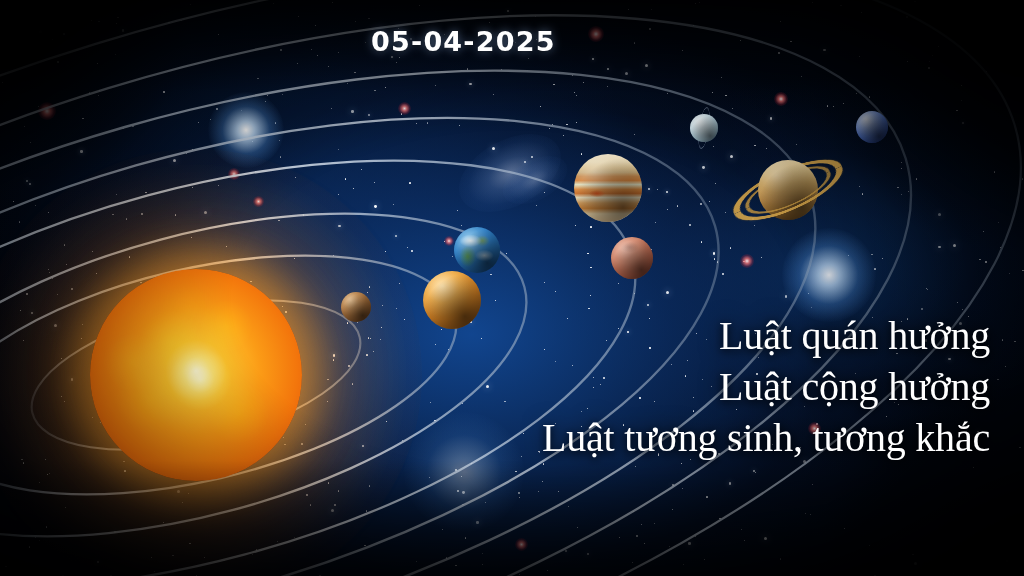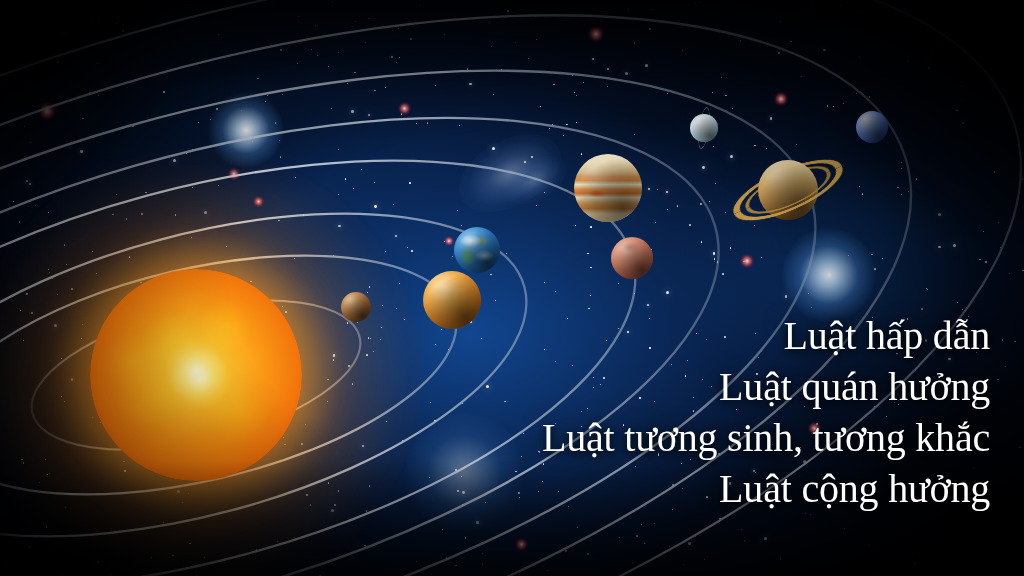--- a/index.html
+++ b/index.html
@@ -854,21 +854,21 @@
 
   <div class="planet" style="left:856px; top:111px; width:32px; height:32px;
               background:radial-gradient(circle at 32% 26%, #e2ecff 0%, #9dbaf5 26%, #5d84e0 54%, #2a4ca8 82%, #14255c 100%);">
     <div class="lit"></div>
     <div class="shade"></div>
   </div>
 
   <div class="vignette"></div>
   <div class="corner-dark"></div>
 
+  <div class="date" style="left:371px; top:26px;">05-04-2025</div>
 
   <div class="laws" style="top:310px;">
-    <div>Luật hấp dẫn</div>
     <div>Luật quán hưởng</div>
+    <div>Luật cộng hưởng</div>
     <div>Luật tương sinh, tương khắc</div>
-    <div>Luật cộng hưởng</div>
   </div>
 
 </div>
 
 </body></html>

